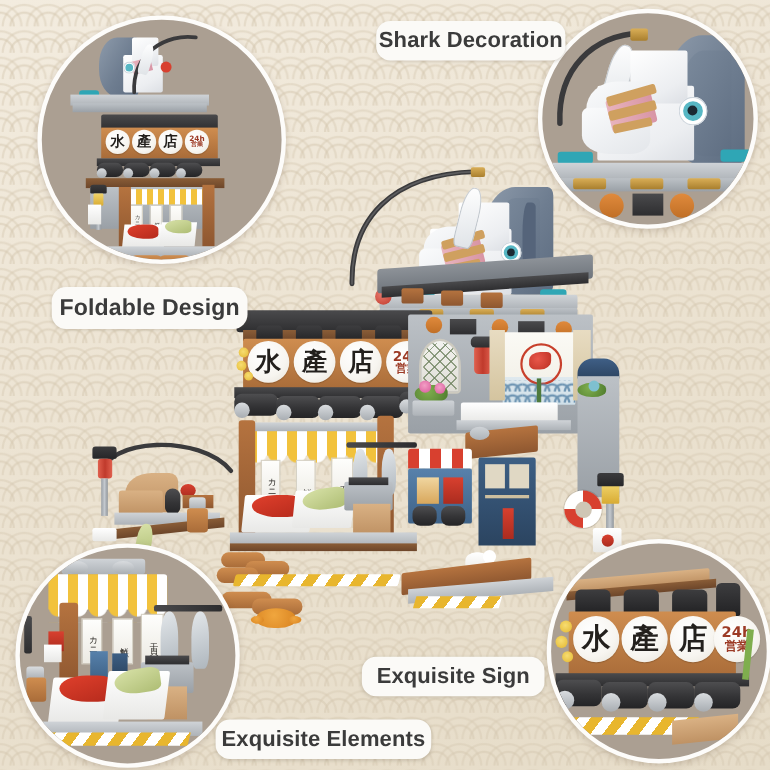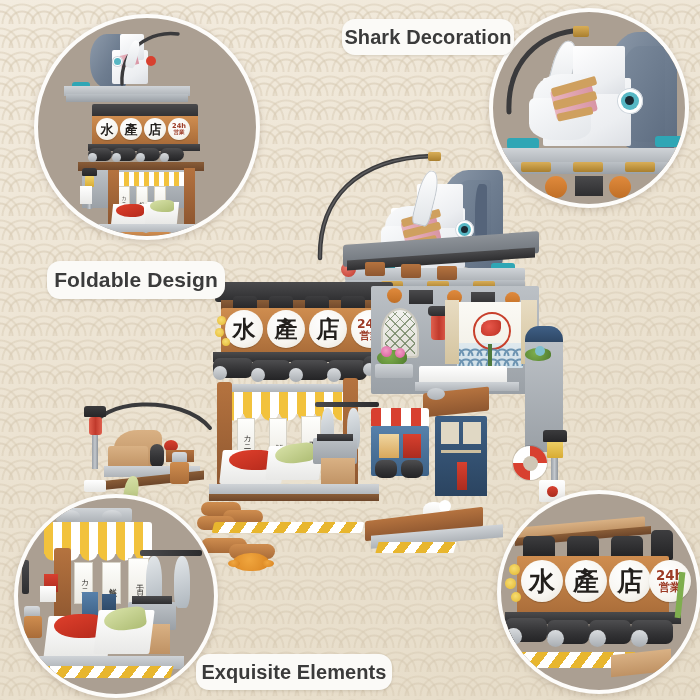--- a/index.html
+++ b/index.html
@@ -619,16 +619,17 @@
 
         <div class="pc" style="left:176px; top:60px; width:6px; height:46px; background:#7fae4e; transform:rotate(6deg);"></div>
       </div>
     </div>
   </div>
 
   <div class="pill" style="left:342px; top:19px; width:172px; height:36px; font-size:20px;">Shark Decoration</div>
 
   <div class="pill" style="left:47px; top:261px; width:178px; height:38px; font-size:21px;">Foldable Design</div>
 
+  <div class="pill" style="left:329px; top:597px; width:166px; height:36px; font-size:20px;">Exquisite Sign</div>
 
   <div class="pill" style="left:196px; top:654px; width:196px; height:36px; font-size:20px;">Exquisite Elements</div>
 
 </div>
 
 </body></html>

